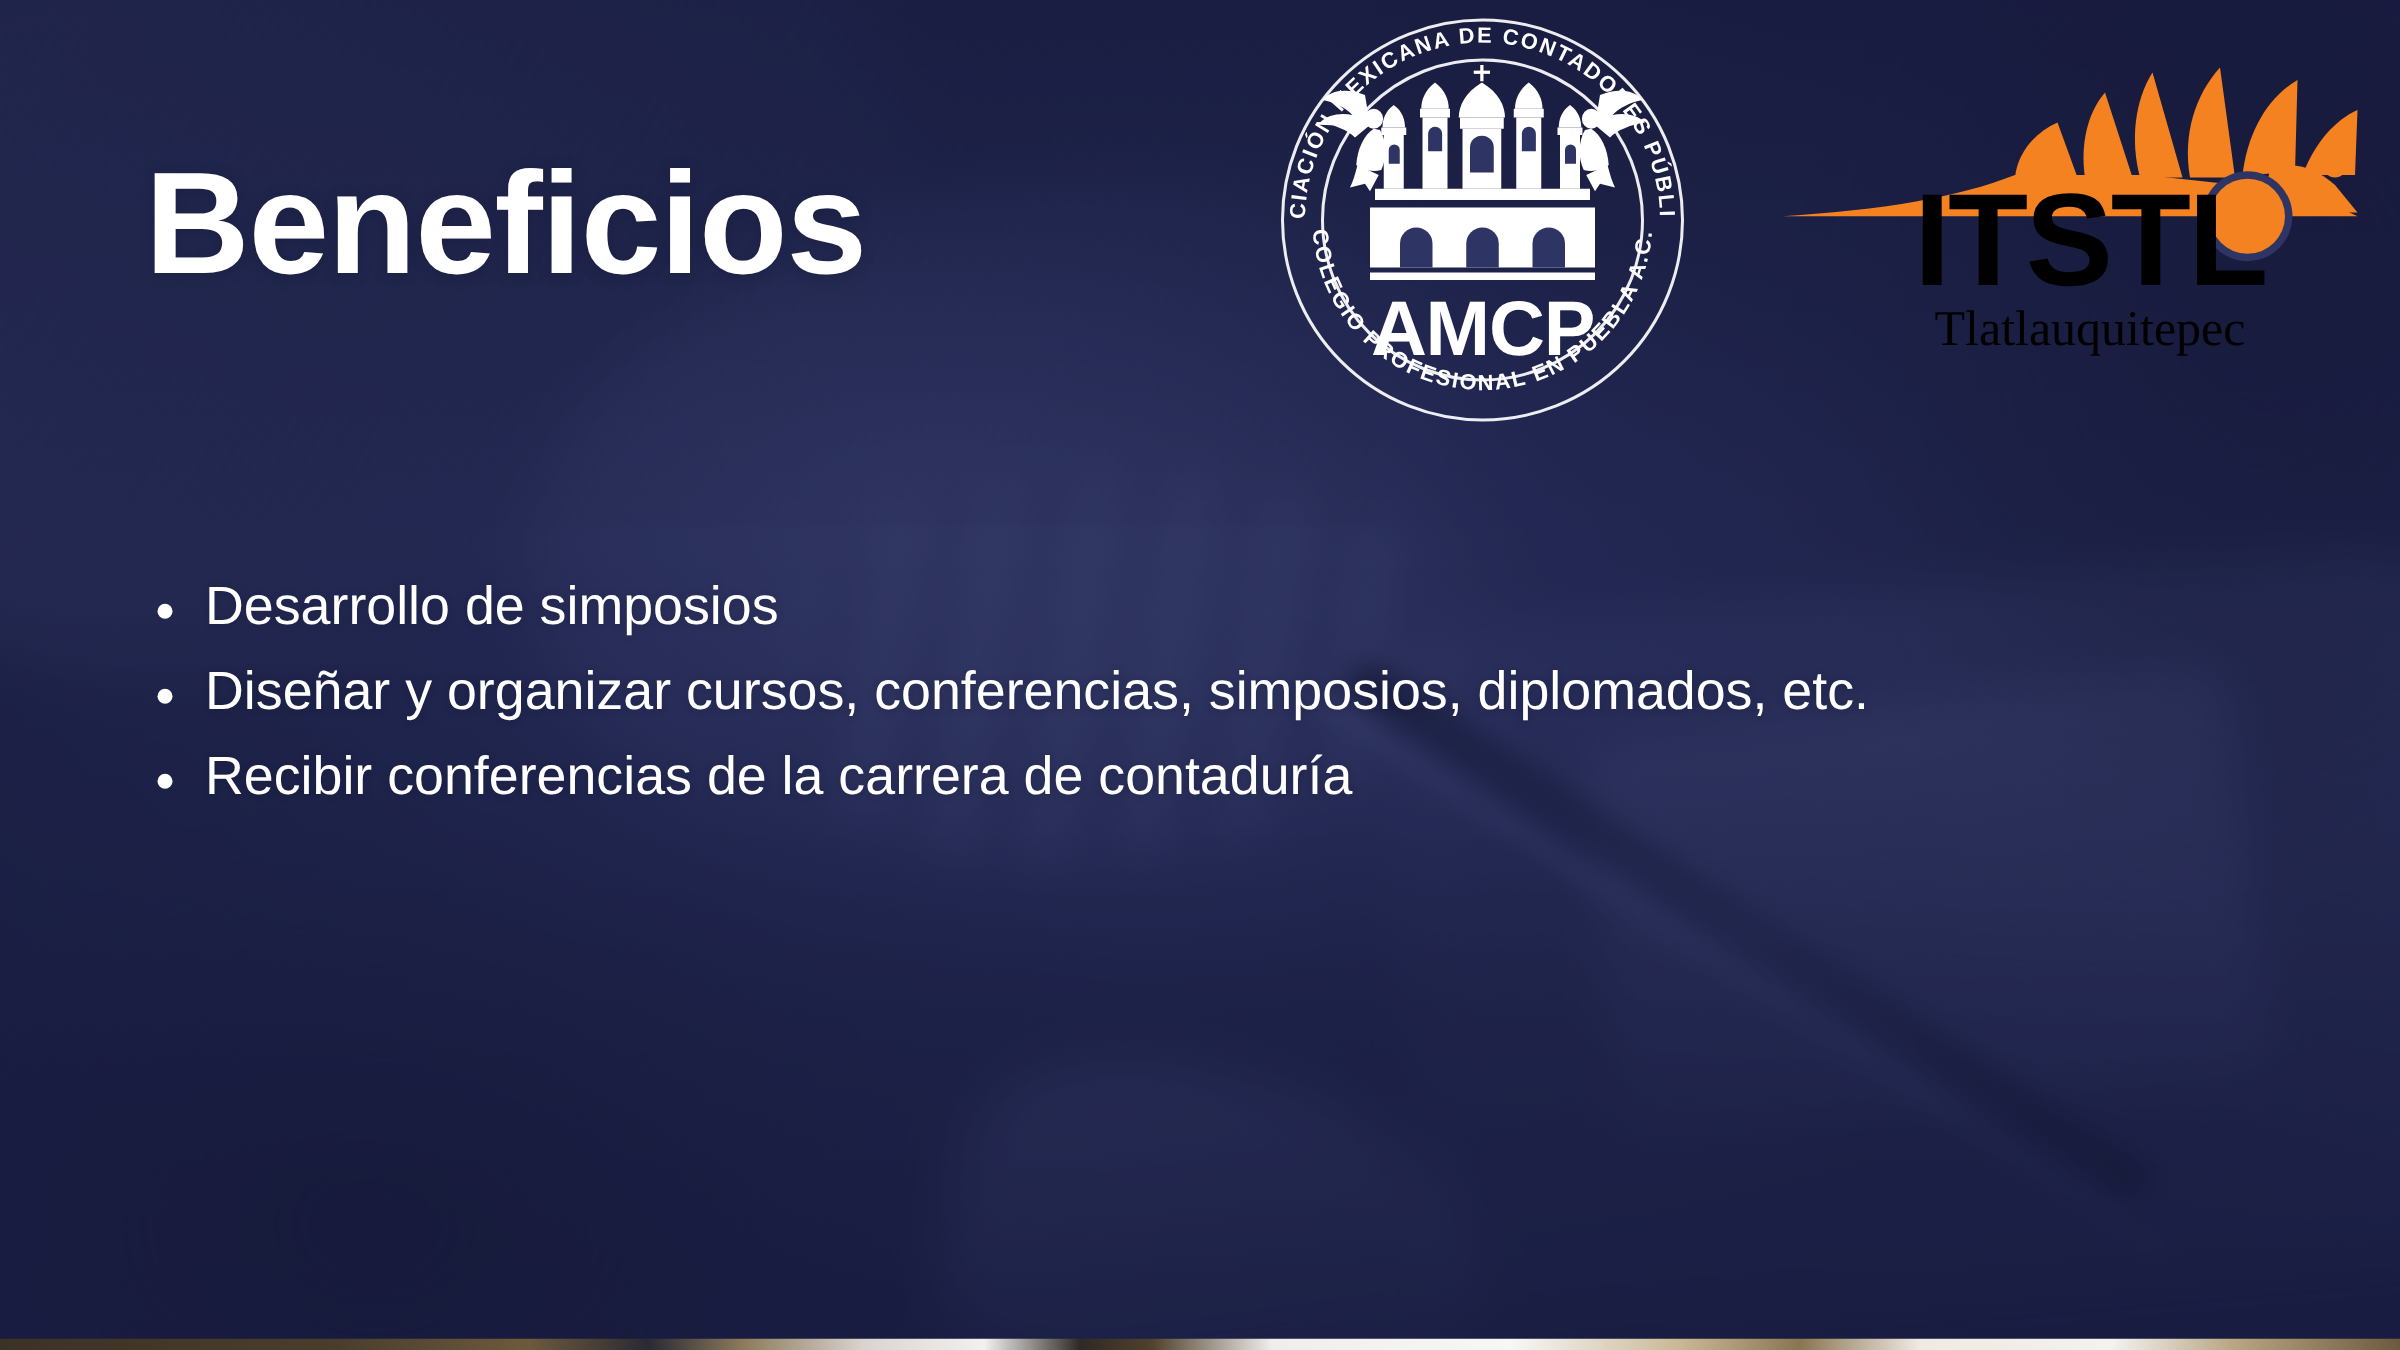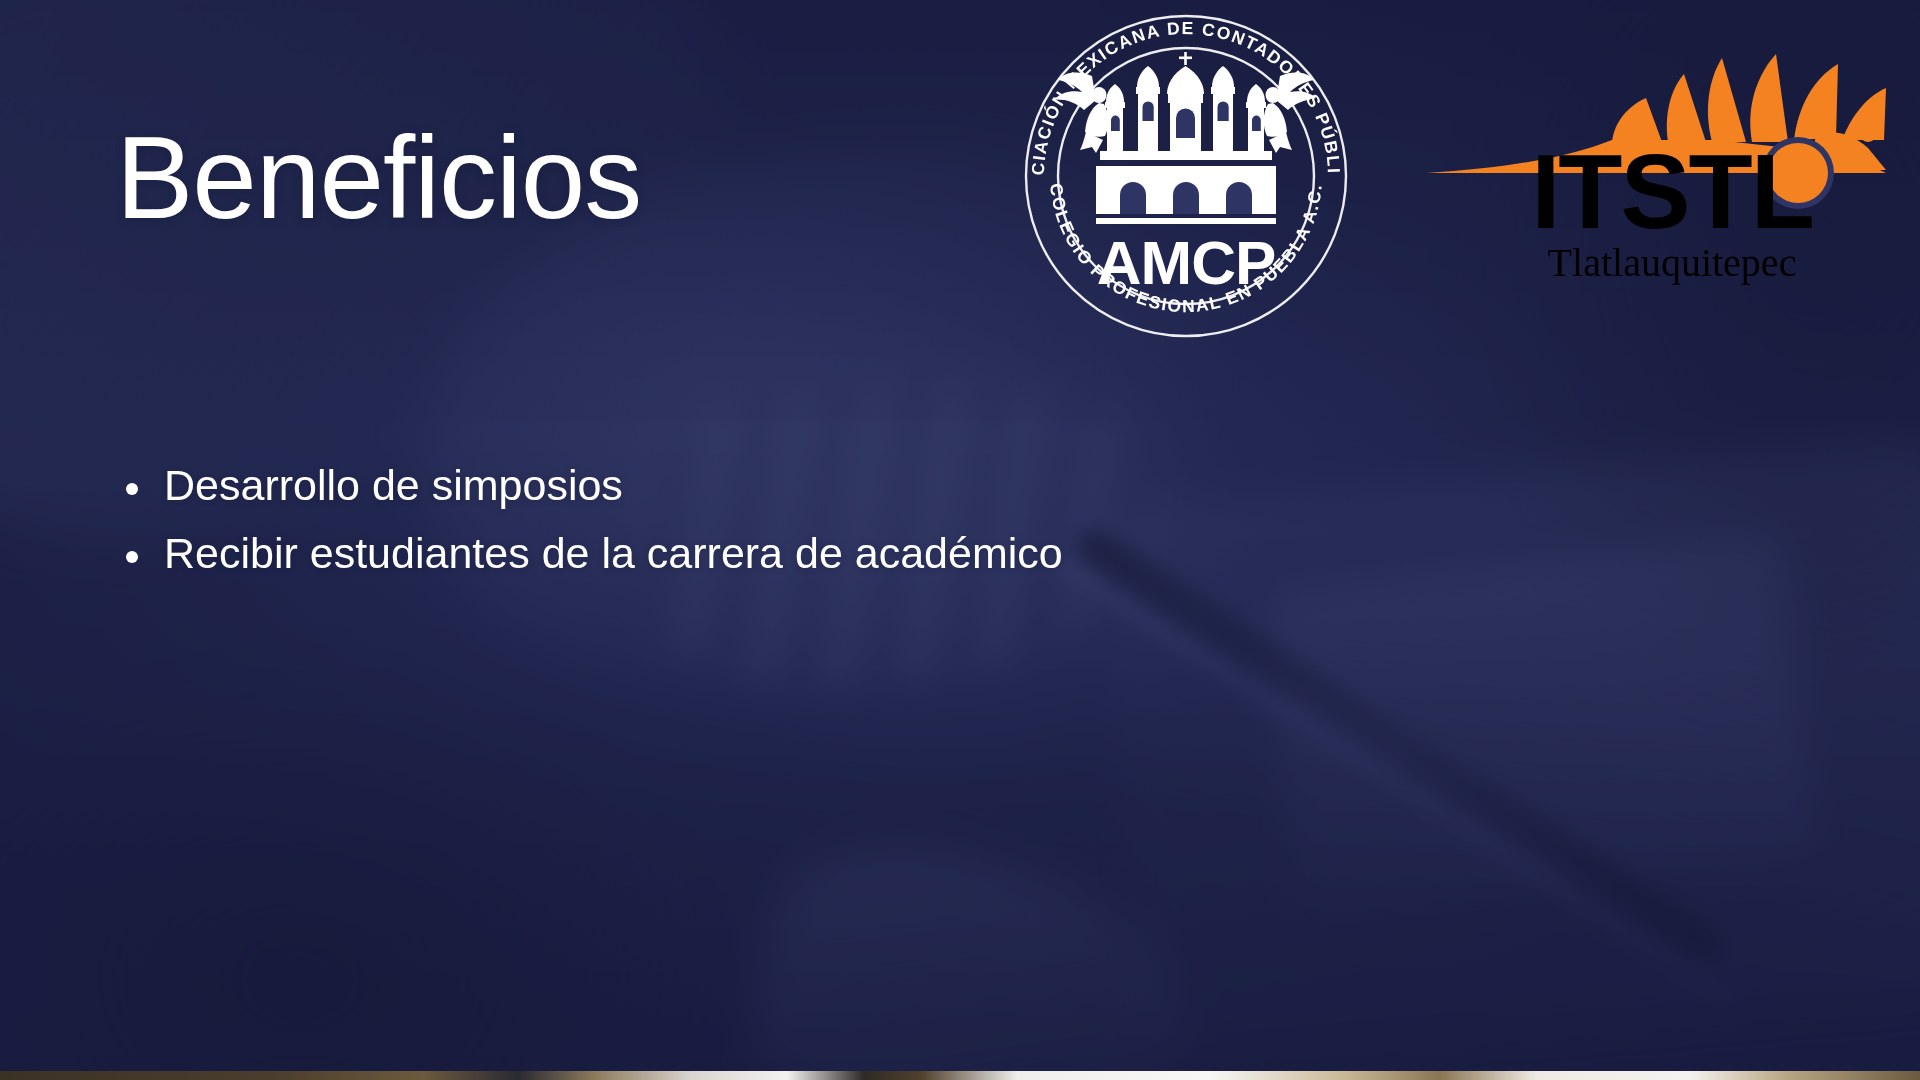--- a/index.html
+++ b/index.html
@@ -177,21 +177,21 @@
       #efeae3 80%, #f3f2ef 88%,
       #b9a684 93%, #6b5a3f 100%);
   }
 
   
   #title {
     position: absolute;
     left: 116px;
     top: 118px;
     font-size: 116px;
-    font-weight: 400;
+    font-weight: 700;
     color: #ffffff;
     letter-spacing: -1px;
     line-height: 1.05;
     white-space: nowrap;
     text-shadow: 0 2px 10px rgba(18,22,48,.35);
   }
 
   
   #bullets {
     position: absolute;
@@ -263,21 +263,22 @@
     <div class="ph ph-dark-rt"></div>
     <div class="ph ph-dark-bl"></div>
     <div class="photo-tint"></div>
     <div class="photo-tint2"></div>
   </div>
 
   <div id="title">Beneficios</div>
 
   <ul id="bullets">
     <li>Desarrollo de simposios</li>
-    <li>Recibir estudiantes de la carrera de académico</li>
+    <li>Diseñar y organizar cursos, conferencias, simposios, diplomados, etc.</li>
+    <li>Recibir conferencias de la carrera de contaduría</li>
   </ul>
 
   <div id="amcp-seal">
     <svg viewBox="0 0 372 372" xmlns="http://www.w3.org/2000/svg">
       <defs>
         <path id="arcTop" d="M 44 186 A 142 142 0 0 1 328 186" fill="none"></path>
         <path id="arcBot" d="M 50 186 A 136 136 0 0 0 322 186" fill="none"></path>
       </defs>
 
       <circle cx="186" cy="186" r="160" fill="none" stroke="#ffffff" stroke-width="2.4" opacity=".92"></circle>

